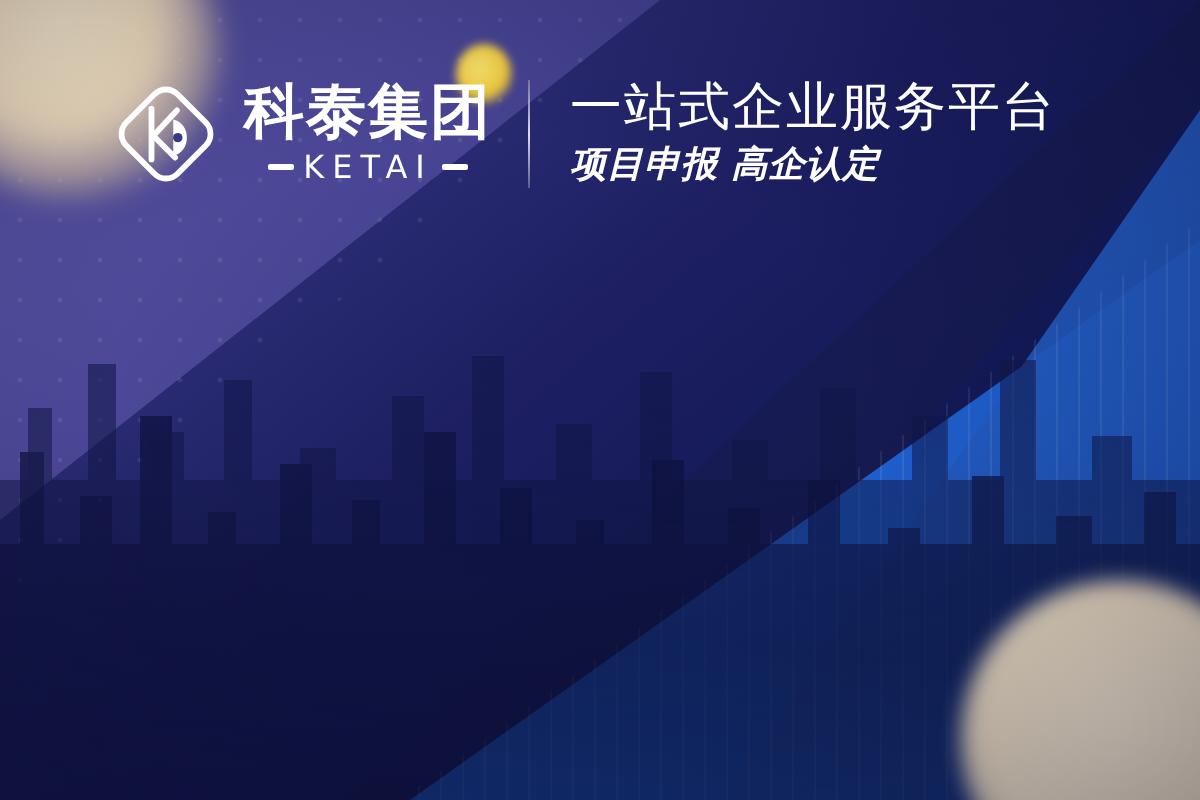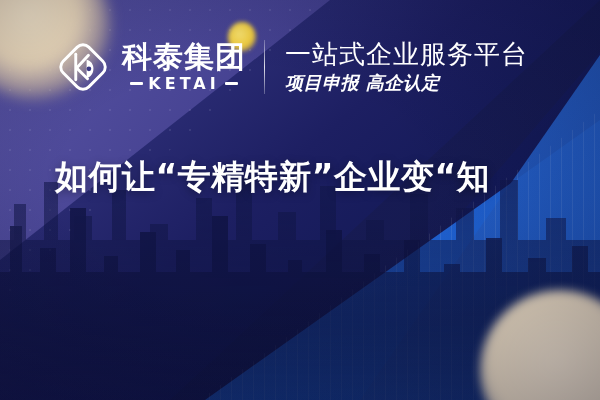--- a/index.html
+++ b/index.html
@@ -120,21 +120,21 @@
     white-space: nowrap;
   }
   .logo-en-row {
     display: flex; align-items: center; gap: 5px;
     margin-top: 3px;
   }
   .logo-dash { width: 13px; height: 3px; background: #ffffff; border-radius: 1px; }
   .logo-en {
     color: #ffffff;
     font-size: 16px;
-    font-weight: bold;
+    font-weight: normal;
     letter-spacing: 4px;
     line-height: 1;
   }
 
   .divider {
     width: 1px;
     height: 54px;
     background: linear-gradient(to bottom, rgba(255,255,255,.25), rgba(255,255,255,.85), rgba(255,255,255,.25));
     margin: 0 6px 0 4px;
   }
@@ -249,16 +249,15 @@
 
     <div class="divider"></div>
 
     <div class="slogan">
       <div class="slogan-main">一站式企业服务平台</div>
       <div class="slogan-sub">项目申报 高企认定</div>
     </div>
   </div>
 
   <div class="headline">
-    <div>如何让“专精特新”企业变“知</div>
   </div>
 
 </div>
 
 </body></html>

